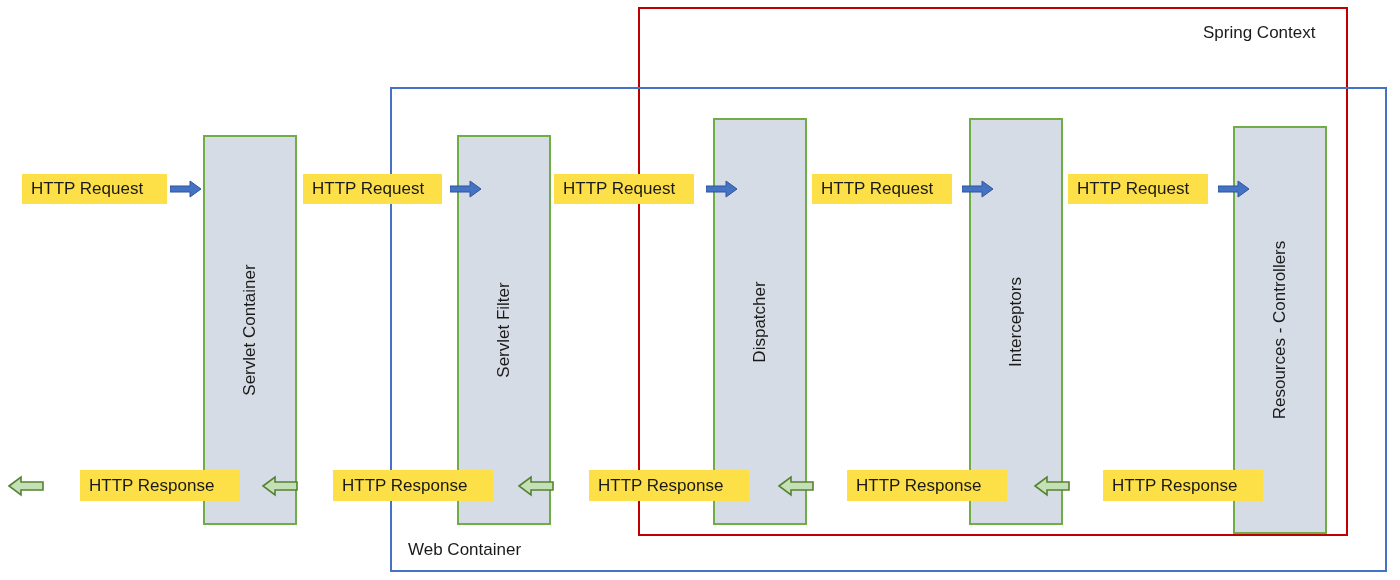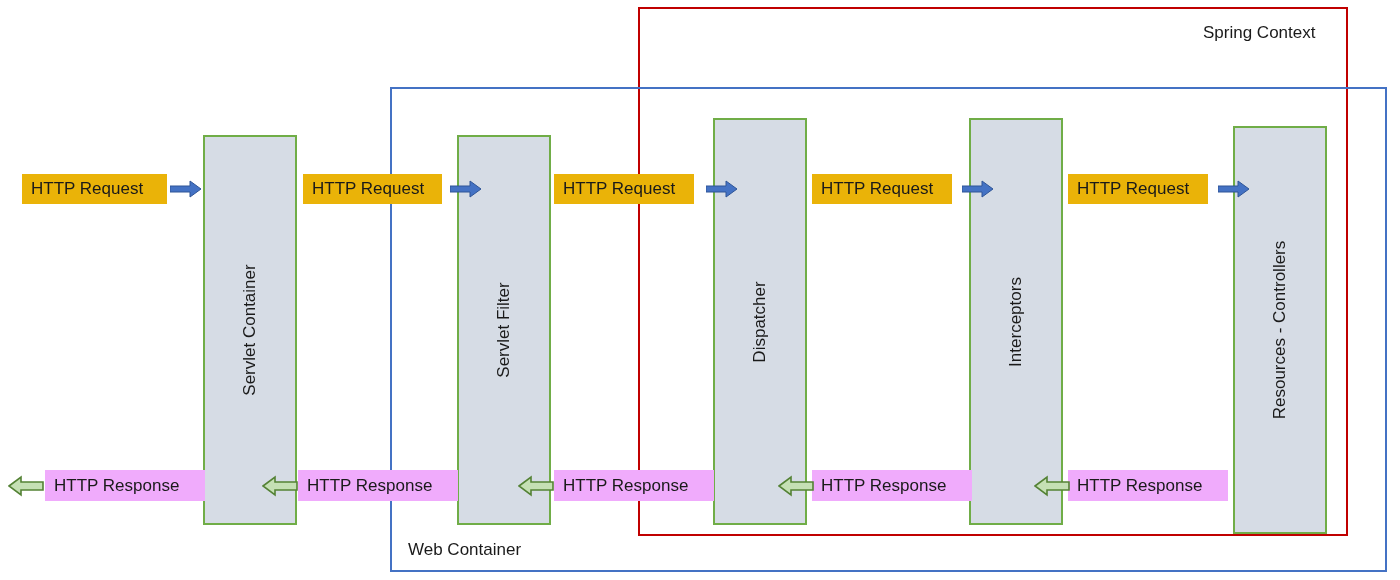--- a/index.html
+++ b/index.html
@@ -59,22 +59,22 @@
   .chip {
     position: absolute;
     box-sizing: border-box;
     display: flex;
     align-items: center;
     font-size: 17px;
     color: #1a1a1a;
     padding-left: 9px;
     white-space: nowrap;
   }
-  .chip.request  { background: #eab308; }
-  .chip.response { background: #f0abfc; }
+  .chip.request  { background: #fde047; }
+  .chip.response { background: #fde047; margin-left: 35px; }
 
   
   .arrow {
     position: absolute;
   }
   .arrow svg { display: block; }
 </style>
 </head>
 <body>
 

